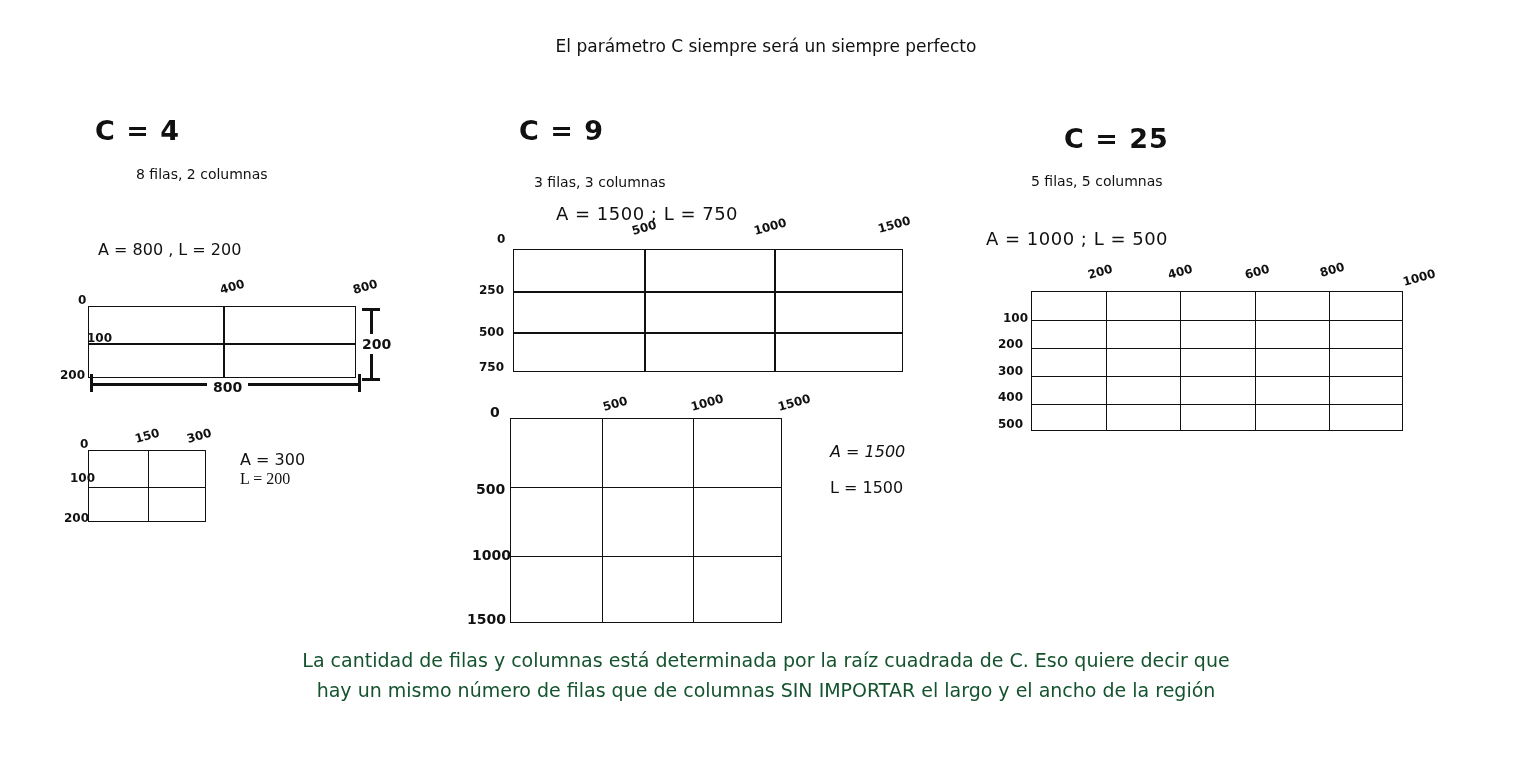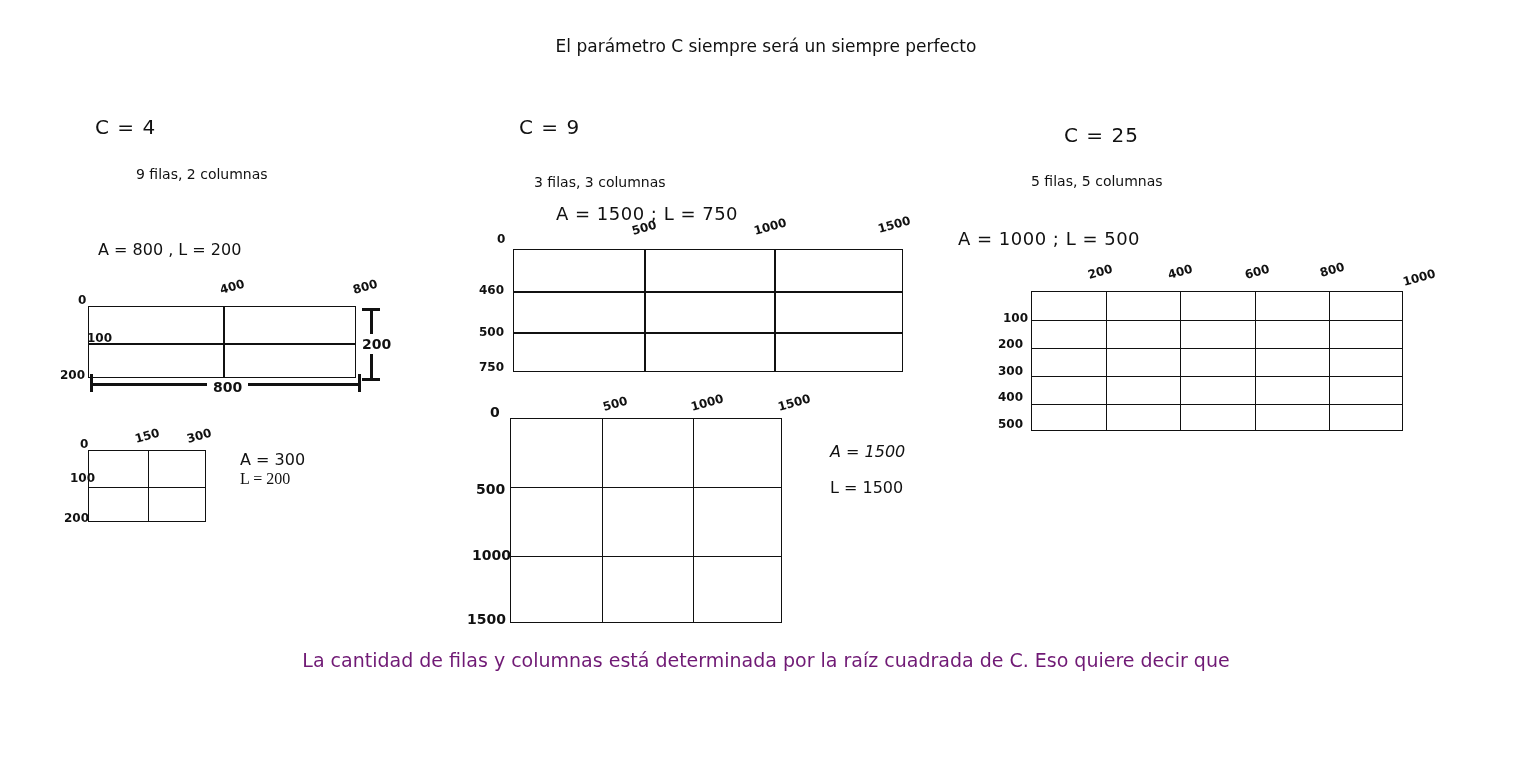--- a/index.html
+++ b/index.html
@@ -18,22 +18,23 @@
   .abs { position: absolute; }
   .title {
     top: 36px;
     left: 0;
     width: 1532px;
     text-align: center;
     font-size: 17px;
     color: #111;
   }
   .case-label {
-    font-size: 20px;
+    font-size: 27px;
     letter-spacing: 1px;
+    font-weight: bold;
   }
   .case-sub {
     font-size: 14px;
   }
   .ann {
     font-size: 18px;
     letter-spacing: 0.5px;
   }
   .ann-big {
     font-size: 16px;
@@ -65,31 +66,31 @@
     position: absolute;
     background: #111;
   }
   .footer {
     left: 0;
     width: 1532px;
     top: 645px;
     text-align: center;
     font-size: 19px;
     line-height: 30px;
-    color: #701a75;
+    color: #14532d;
   }
   .footer div { white-space: nowrap; }
 </style>
 </head>
 <body>
 
 <div class="abs title">El parámetro C siempre será un siempre perfecto</div>
 
 <div class="abs case-label" style="left:95px; top:115px;">C = 4</div>
-<div class="abs case-sub" style="left:136px; top:166px;">9 filas, 2 columnas</div>
+<div class="abs case-sub" style="left:136px; top:166px;">8 filas, 2 columnas</div>
 
 <div class="abs ann-big" style="left:98px; top:240px;">A = 800 ,  L = 200</div>
 
 <div class="abs tick" style="left:78px; top:293px;">0</div>
 <div class="abs tick" style="left:222px; top:283px;"><span class="tick-rot">400</span></div>
 <div class="abs tick" style="left:355px; top:283px;"><span class="tick-rot">800</span></div>
 <div class="abs tick" style="left:87px; top:331px;">100</div>
 <div class="abs tick" style="left:60px; top:368px;">200</div>
 
 <div class="grid" style="left:88px; top:306px; width:268px; height:72px;">
@@ -124,21 +125,21 @@
 <div class="abs case-label" style="left:519px; top:115px;">C = 9</div>
 <div class="abs case-sub" style="left:534px; top:166px;margin-top:8px;">3 filas, 3 columnas</div>
 
 <div class="abs ann" style="left:556px; top:203px;">A = 1500 ;  L = 750</div>
 
 <div class="abs tick" style="left:497px; top:232px;">0</div>
 <div class="abs tick" style="left:634px; top:224px;"><span class="tick-rot">500</span></div>
 <div class="abs tick" style="left:756px; top:224px;"><span class="tick-rot">1000</span></div>
 <div class="abs tick" style="left:880px; top:222px;"><span class="tick-rot">1500</span></div>
 
-<div class="abs tick" style="left:479px; top:283px;">460</div>
+<div class="abs tick" style="left:479px; top:283px;">250</div>
 <div class="abs tick" style="left:479px; top:325px;">500</div>
 <div class="abs tick" style="left:479px; top:360px;">750</div>
 
 <div class="grid" style="left:513px; top:249px; width:390px; height:123px;">
   <div class="gline-v" style="left:130px;"></div>
   <div class="gline-v" style="left:260px;"></div>
   <div class="gline-h" style="top:41px;"></div>
   <div class="gline-h" style="top:82px;"></div>
 </div>
 
@@ -157,21 +158,21 @@
   <div class="gline-h" style="top:68px; height:1.2px;"></div>
   <div class="gline-h" style="top:137px; height:1.2px;"></div>
 </div>
 
 <div class="abs ann-big" style="left:830px; top:442px;font-style:italic;">A = 1500</div>
 <div class="abs ann-big" style="left:830px; top:478px;">L = 1500</div>
 
 <div class="abs case-label" style="left:1064px; top:123px;">C = 25</div>
 <div class="abs case-sub" style="left:1031px; top:173px;">5 filas, 5 columnas</div>
 
-<div class="abs ann" style="left:958px; top:228px;">A = 1000 ;  L = 500</div>
+<div class="abs ann" style="left:986px; top:228px;">A = 1000 ;  L = 500</div>
 
 <div class="abs tick" style="left:1090px; top:268px;"><span class="tick-rot">200</span></div>
 <div class="abs tick" style="left:1170px; top:268px;"><span class="tick-rot">400</span></div>
 <div class="abs tick" style="left:1247px; top:268px;"><span class="tick-rot">600</span></div>
 <div class="abs tick" style="left:1322px; top:266px;"><span class="tick-rot">800</span></div>
 <div class="abs tick" style="left:1405px; top:275px;"><span class="tick-rot">1000</span></div>
 
 <div class="abs tick" style="left:1003px; top:311px;">100</div>
 <div class="abs tick" style="left:998px; top:337px;">200</div>
 <div class="abs tick" style="left:998px; top:364px;">300</div>
@@ -184,13 +185,14 @@
   <div class="gline-v" style="left:223px; width:1.3px;"></div>
   <div class="gline-v" style="left:297px; width:1.3px;"></div>
   <div class="gline-h" style="top:28px; height:1.3px;"></div>
   <div class="gline-h" style="top:56px; height:1.3px;"></div>
   <div class="gline-h" style="top:84px; height:1.3px;"></div>
   <div class="gline-h" style="top:112px; height:1.3px;"></div>
 </div>
 
 <div class="abs footer">
   <div>La cantidad de filas y columnas está determinada por la raíz cuadrada de C. Eso quiere decir que</div>
+  <div>hay un mismo número de filas que de columnas SIN IMPORTAR el largo y el ancho de la región</div>
 </div>
 
 </body></html>

